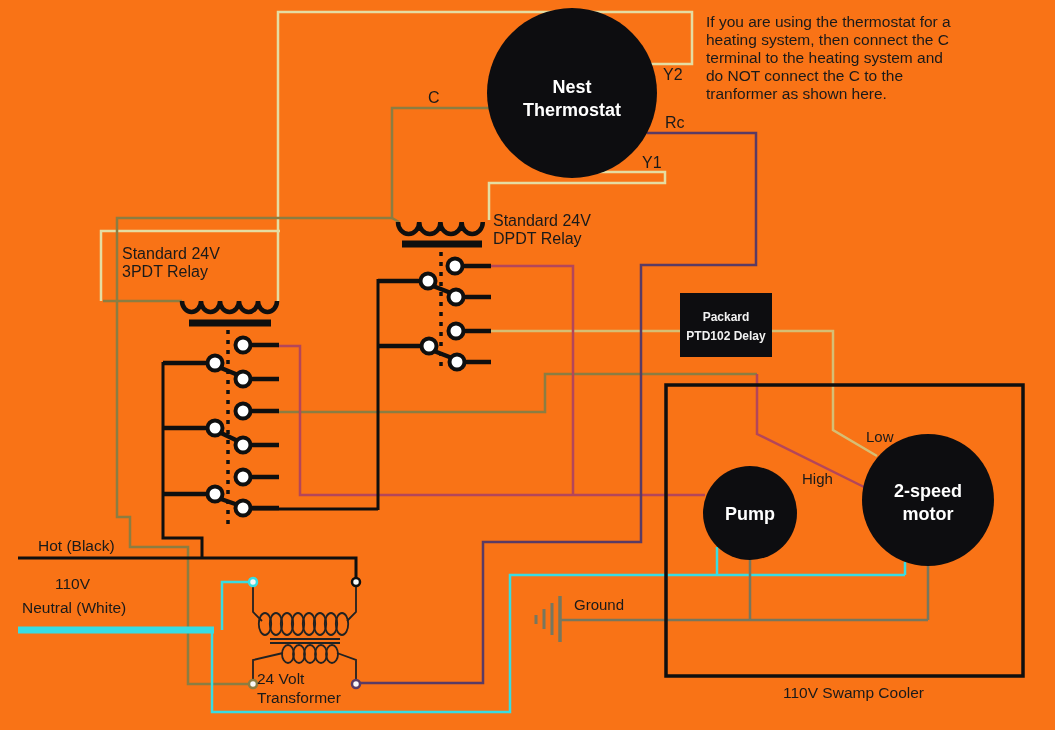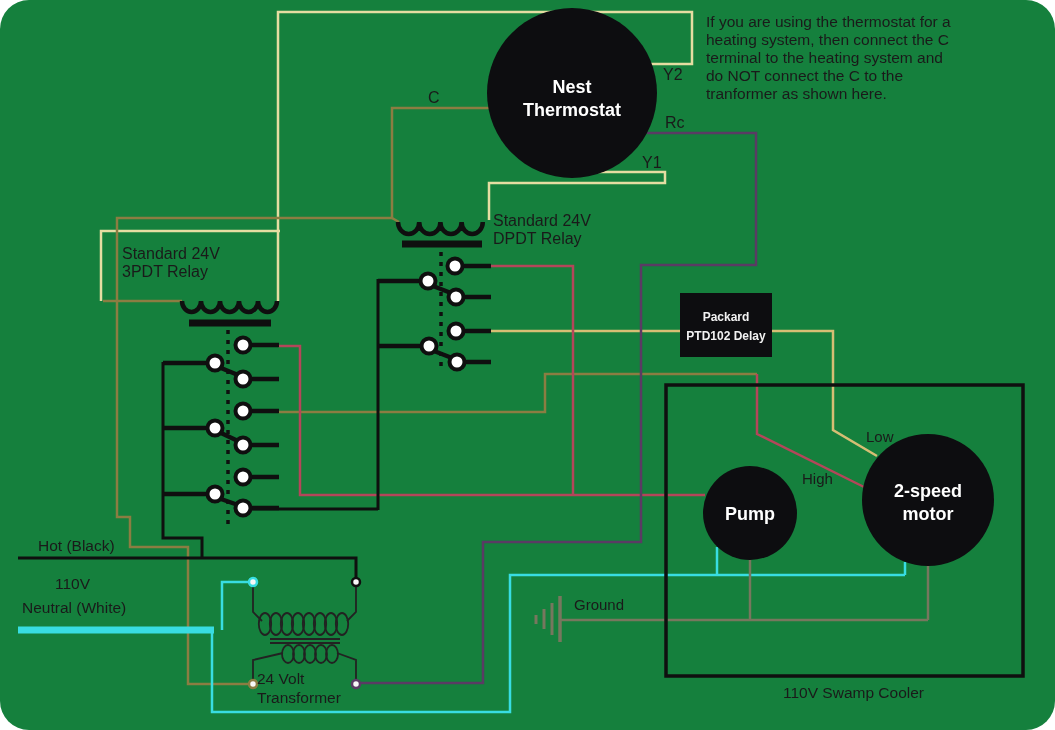--- a/index.html
+++ b/index.html
@@ -1,17 +1,17 @@
 <!DOCTYPE html>
 <html><head>
 <meta charset="utf-8">
 <style>
   html,body{margin:0;padding:0;background:#ffffff;}
-  .stage{position:relative;width:1055px;height:730px;background:#15803d;overflow:hidden;
-         font-family:"Liberation Sans", sans-serif;border-radius:29px;}
+  .stage{position:relative;width:1055px;height:730px;background:#f97316;overflow:hidden;
+         font-family:"Liberation Sans", sans-serif;}
   svg{display:block;}
   text{fill:#1a1a1a;font-family:"Liberation Sans", sans-serif;font-size:16px;}
   .note{font-size:15.5px;}
   .small{font-size:15px;}
   .circle-label{fill:#ffffff;font-size:18px;font-weight:600;}
   .chip-label{fill:#f2f2f2;font-size:12px;font-weight:600;}
   .wire{fill:none;stroke-width:2.5;}
   .wire-thick{fill:none;stroke-width:7;}
   .blk{fill:none;stroke:#0f0f0f;}
 </style>

